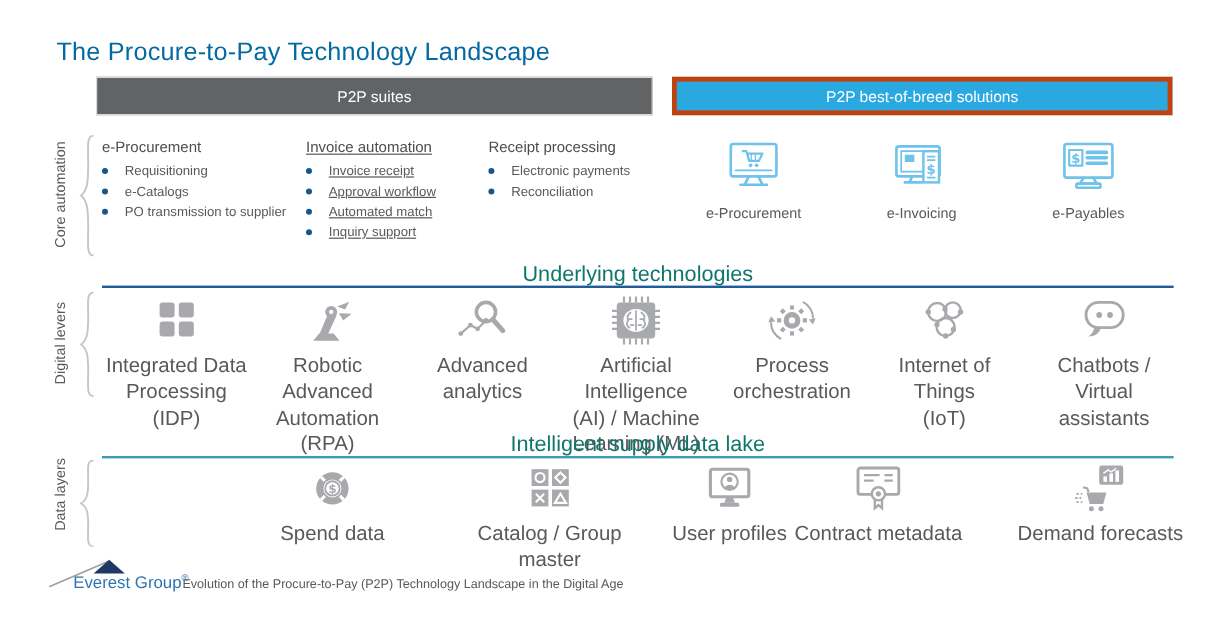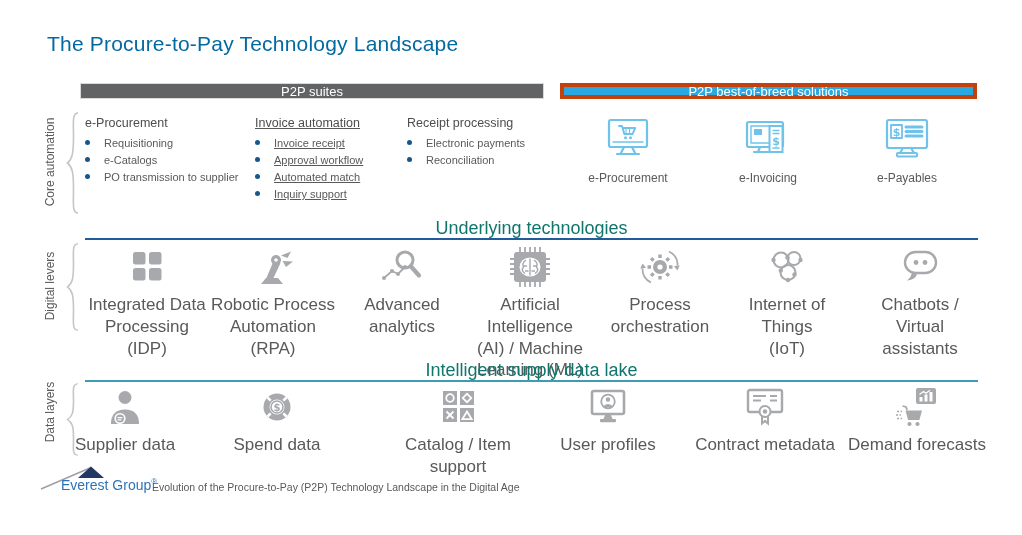--- a/index.html
+++ b/index.html
@@ -1,19 +1,19 @@
 <!DOCTYPE html>
 <html><head>
 <meta charset="utf-8">
 <style>
   html,body{margin:0;padding:0;background:#fff;}
   .canvas{position:relative;width:1022px;height:535px;background:#fff;
           font-family:"Liberation Sans",sans-serif;overflow:hidden;}
   .title{position:absolute;left:47px;top:32px;font-size:21px;color:#0369a1;letter-spacing:.2px;}
-  .bar{position:absolute;top:83px;height:16px;color:#fff;font-size:13px;display:flex;
+  .bar{position:absolute;top:64px;height:32px;color:#fff;font-size:13px;display:flex;
        align-items:center;justify-content:center;box-sizing:border-box;}
   .bar-suites{left:80px;width:464px;background:#616365;border:1px solid #d9d9d9;}
   .bar-bob{left:560px;width:417px;background:#29a9e0;border:4px solid #c2410c;}
   .side-label{position:absolute;width:110px;text-align:center;transform:rotate(-90deg);
        font-size:12px;color:#595959;}
   .brace{position:absolute;left:66px;width:13px;}
   .suite-col{position:absolute;top:116px;font-size:11px;color:#595959;}
   .suite-col .col-heading{font-size:12.5px;color:#4d4d4d;margin:0 0 7px;}
   .bullet{display:flex;gap:14px;margin:0 0 5px;align-items:flex-start;white-space:nowrap;}
   .bullet .dot{width:5px;height:5px;border-radius:50%;background:#17568c;margin-top:3px;flex:none;}
@@ -180,21 +180,21 @@
           <g fill="#a7a9ac">
             <path d="M12 36 h22 l-5 -6 h-12 z"></path>
             <path d="M17 31 L25 12 l6.5 3 L24 31 z"></path>
             <circle cx="27" cy="12" r="5"></circle>
             <circle cx="27" cy="12" r="1.8" fill="#fff"></circle>
             <path d="M32 7.5 L42 3.5 L38.5 10 z"></path>
             <path d="M33.5 13 L44 13.5 L37 19 z"></path>
           </g>
         </svg>
     </div>
-    <div class="label">Robotic Process
+    <div class="label">Robotic Advanced
 Automation (RPA)</div>
   </div>
   <div class="tech-item" style="left:338px;">
     <div class="icon-box">
       <svg width="48" height="40" viewBox="0 0 48 40">
           <g stroke="#a7a9ac" fill="none">
             <circle cx="27" cy="12" r="8" stroke-width="3"></circle>
             <path d="M33 18.5 L41 27.5" stroke-width="4.2" stroke-linecap="round"></path>
             <path d="M6 30 L14 23 L20 26 L27 19" stroke-width="1.8"></path>
           </g>
@@ -280,33 +280,20 @@
           <path d="M16 26 q-1 6.5 -5.5 8.5 q8.5 -0.5 10.5 -6 z" fill="#a7a9ac"></path>
         </svg>
     </div>
     <div class="label">Chatbots / Virtual
 assistants</div>
   </div>
 
   <div class="sec-head" style="top:360px;">Intelligent supply data lake</div>
   <div class="sec-line line-data"></div>
 
-  <div class="data-item" style="left:55px;">
-    <div class="icon-box">
-      <svg width="48" height="40" viewBox="0 0 48 40">
-          <g fill="#a7a9ac">
-            <circle cx="24" cy="9.5" r="6.5"></circle>
-            <path d="M10 36 q0 -14.5 14 -14.5 q14 0 14 14.5 z"></path>
-          </g>
-          <circle cx="19" cy="30.5" r="4.8" fill="#a7a9ac" stroke="#fff" stroke-width="1.6"></circle>
-          <path d="M16.6 29.6 h4.8 M16.6 31.8 h3.8" stroke="#fff" stroke-width="1.2" fill="none"></path>
-        </svg>
-    </div>
-    <div class="label">Supplier data</div>
-  </div>
   <div class="data-item" style="left:207px;">
     <div class="icon-box">
       <svg width="48" height="42" viewBox="0 0 48 42">
           <circle cx="24" cy="21" r="13.5" fill="#a7a9ac"></circle>
           <circle cx="24" cy="21" r="7.5" fill="#fff"></circle>
           <g stroke="#fff" stroke-width="2.6">
             <path d="M33.5 11.5 l-3.2 3.2 M33.5 30.5 l-3.2 -3.2 M14.5 30.5 l3.2 -3.2 M14.5 11.5 l3.2 3.2"></path>
           </g>
           <circle cx="24" cy="21" r="6" fill="none" stroke="#a7a9ac" stroke-width="1.6"></circle>
           <text x="24" y="25" text-anchor="middle" font-family="DejaVu Sans" font-size="10" font-weight="bold" fill="#a7a9ac">$</text>
@@ -324,36 +311,36 @@
             <rect x="26" y="20" width="14" height="14"></rect>
           </g>
           <g stroke="#fff" stroke-width="1.8" fill="none">
             <circle cx="16" cy="10" r="3.8"></circle>
             <rect x="30" y="7" width="6" height="6" transform="rotate(45 33 10)"></rect>
             <path d="M12.5 23.5 l7 7 M19.5 23.5 l-7 7"></path>
             <path d="M33 23.5 l4.6 7.6 h-9.2 z"></path>
           </g>
         </svg>
     </div>
-    <div class="label">Catalog / Item support</div>
+    <div class="label">Catalog / Group master</div>
   </div>
   <div class="data-item" style="left:538px;">
     <div class="icon-box">
       <svg width="48" height="40" viewBox="0 0 48 40">
           <rect x="8" y="3" width="32" height="23" rx="2" stroke="#a7a9ac" stroke-width="2.6" fill="none"></rect>
           <circle cx="24" cy="13.5" r="6.8" stroke="#a7a9ac" stroke-width="1.8" fill="none"></circle>
           <circle cx="24" cy="11.5" r="2.2" fill="#a7a9ac"></circle>
           <path d="M19.8 17.8 q4.2 -3.8 8.4 0 l0 1.6 h-8.4 z" fill="#a7a9ac"></path>
           <path d="M21.5 26 l-2 5 h9 l-2 -5 z" fill="#a7a9ac"></path>
           <rect x="16" y="31" width="16" height="3.2" rx="1" fill="#a7a9ac"></rect>
         </svg>
     </div>
     <div class="label">User profiles</div>
   </div>
-  <div class="data-item" style="left:695px;text-align:right;">
+  <div class="data-item" style="left:662px;">
     <div class="icon-box">
       <svg width="48" height="42" viewBox="0 0 48 42">
           <rect x="7" y="4" width="34" height="22" rx="2" stroke="#a7a9ac" stroke-width="2.4" fill="none"></rect>
           <g stroke="#a7a9ac" stroke-width="1.8" fill="none">
             <path d="M12 10 h13 M12 14.5 h8 M29 10 h7 M29 14.5 h7"></path>
           </g>
           <path d="M21 29 v8.5 l3 -2.6 3 2.6 v-8.5" stroke="#a7a9ac" stroke-width="2" fill="none"></path>
           <circle cx="24" cy="25.5" r="5.5" fill="#fff" stroke="#a7a9ac" stroke-width="2"></circle>
           <circle cx="24" cy="25.5" r="2.2" fill="#a7a9ac"></circle>
         </svg>

